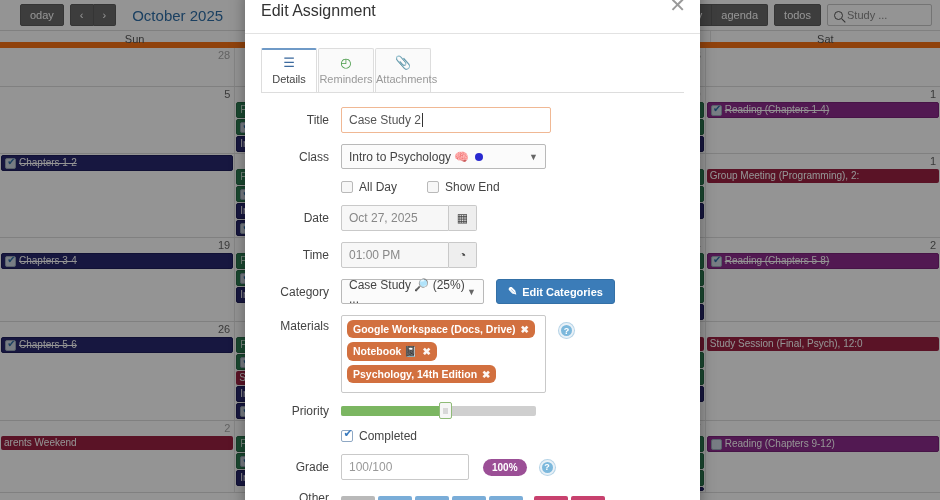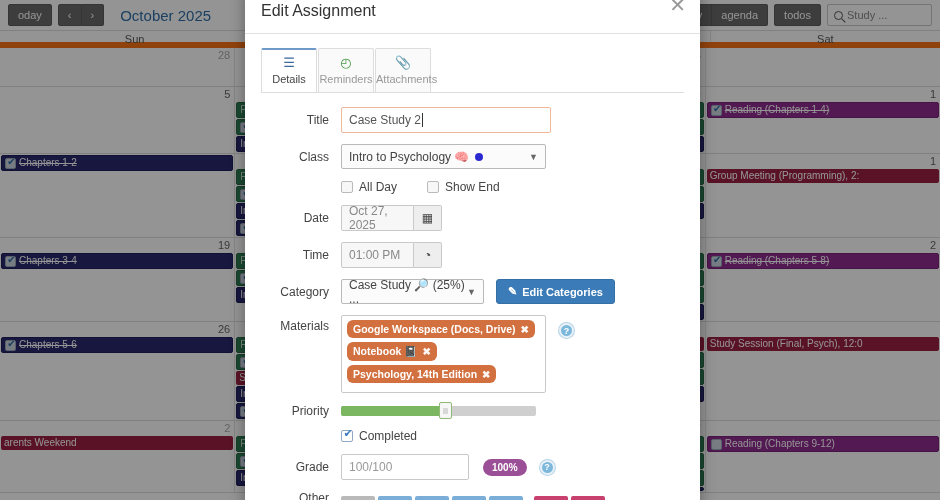--- a/index.html
+++ b/index.html
@@ -8,21 +8,21 @@
     width:940px; height:500px; overflow:hidden;
     font-family: "Liberation Sans", sans-serif;
     font-size:12px; color:#333; background:#fff;
     position:relative;
   }
 
   
   #calendar { position:absolute; inset:0; background:#fff; }
   .cal-toolbar {
     height:30px; display:flex; align-items:center; gap:6px;
-    padding:0 8px; position:relative;
+    padding:0 8px; position:relative;margin-left:12px;
   }
   .tb-btn {
     background:#6a6a6a; color:#fff; border:1px solid #5c5c5c;
     border-radius:2px; font-size:11px; padding:3px 9px; line-height:14px;
     white-space:nowrap;
   }
   .tb-group { display:flex; }
   .tb-group .tb-btn { border-radius:0; }
   .tb-group .tb-btn:first-child { border-radius:2px 0 0 2px; }
   .tb-group .tb-btn:last-child { border-radius:0 2px 2px 0; border-left:none; }
@@ -116,21 +116,21 @@
   .dot.blue { background:#2a2ad0; }
 
   .cbx { width:12px; height:12px; border:1px solid #b9b9b9; background:#f7f7f7;
          border-radius:2px; flex:none; position:relative; }
   .cbx.checked { background:#fff; border-color:#8fa8c4; }
   .cbx.checked:after { content:"✔"; position:absolute; left:0; top:-4px; width:12px;
                        text-align:center; font-size:11px; color:#3a7bbf; }
   .cbtext { font-size:12px; color:#444; margin-left:6px; }
 
   .datewrap { display:flex; }
-  .datewrap .inp { border-radius:2px 0 0 2px; width:73px; background:#f7f7f7; color:#888; }
+  .datewrap .inp { border-radius:2px 0 0 2px; width:108px; background:#f7f7f7; color:#888; }
   .btn-ico { width:28px; height:26px; border:1px solid #c9c9c9; border-left:none;
              background:#eee; border-radius:0 2px 2px 0; display:flex;
              align-items:center; justify-content:center; font-size:12px; color:#444; }
 
   .btn-blue {
     background:#3b7cb8; color:#fff; border:1px solid #3470a6; border-radius:3px;
     font-size:11px; font-weight:bold; padding:5px 11px; margin-left:12px;
     display:flex; align-items:center; gap:5px;
   }
 

